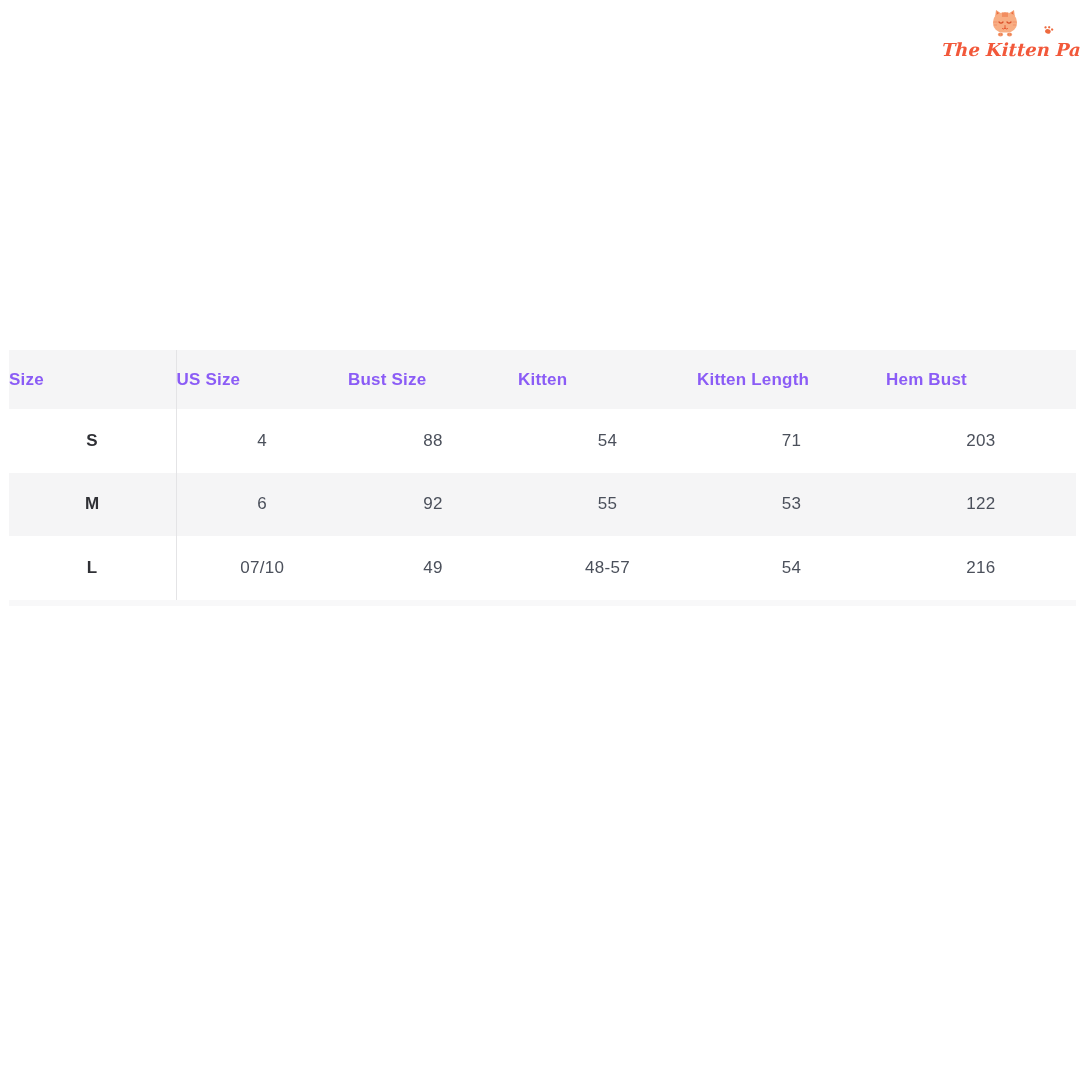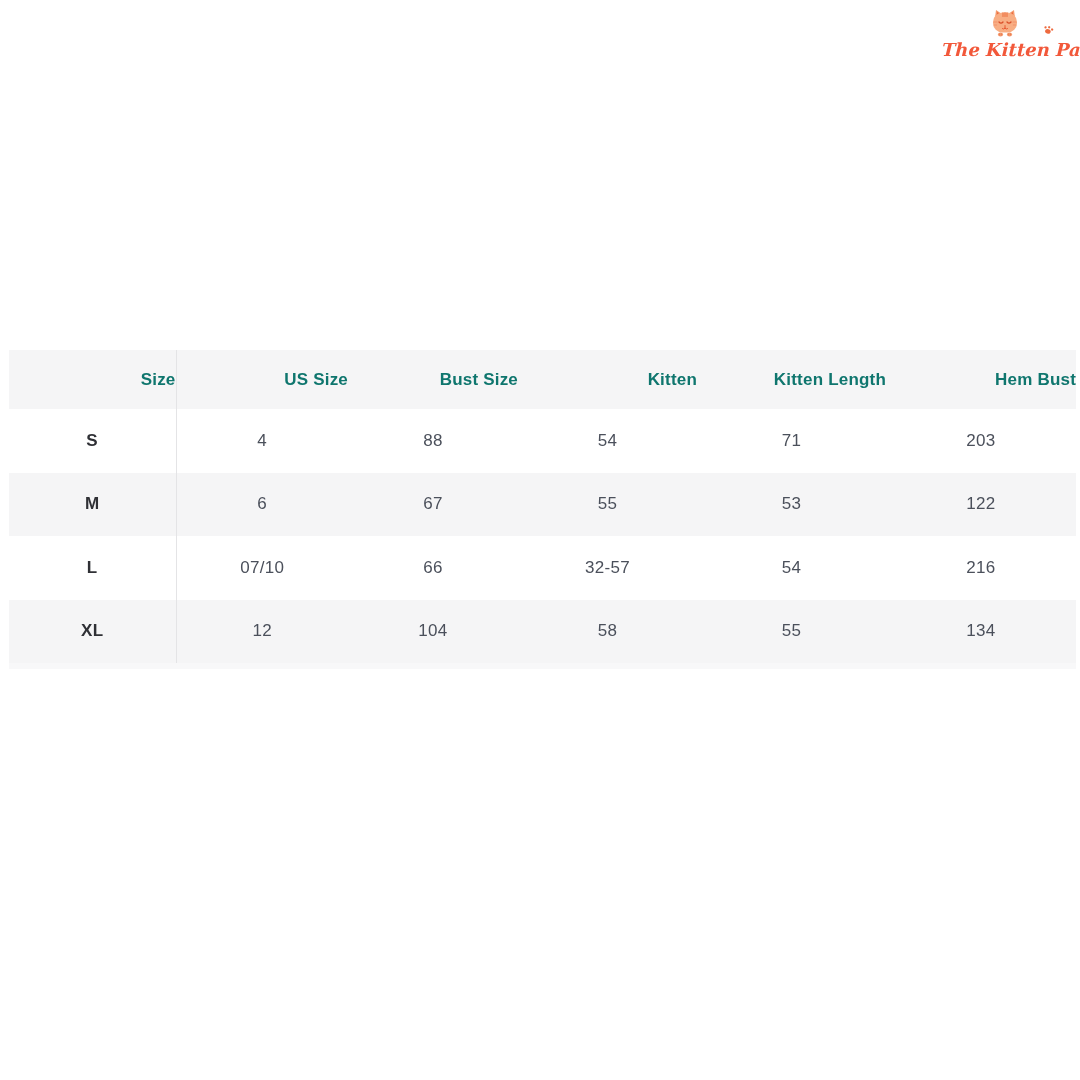--- a/index.html
+++ b/index.html
@@ -60,23 +60,23 @@
     border-collapse: collapse;
     table-layout: fixed;
   }
   table.size-chart thead tr {
     background: #f5f5f6;
   }
   table.size-chart th {
     height: 59px;
     font-size: 17px;
     font-weight: bold;
-    color: #0f766e;
+    color: #8b5cf6;
     letter-spacing: 0.2px;
-    text-align: right;
+    text-align: left;
     vertical-align: middle;
     padding: 0;
   }
   table.size-chart td {
     height: 63.5px;
     font-size: 17px;
     color: #4b505b;
     text-align: center;
     vertical-align: middle;
     padding: 0;
@@ -163,37 +163,29 @@
         <td>S</td>
         <td>4</td>
         <td>88</td>
         <td>54</td>
         <td>71</td>
         <td>203</td>
       </tr>
       <tr>
         <td>M</td>
         <td>6</td>
-        <td>67</td>
+        <td>92</td>
         <td>55</td>
         <td>53</td>
         <td>122</td>
       </tr>
       <tr>
         <td>L</td>
         <td>07/10</td>
-        <td>66</td>
-        <td>32-57</td>
+        <td>49</td>
+        <td>48-57</td>
         <td>54</td>
         <td>216</td>
-      </tr>
-      <tr>
-        <td>XL</td>
-        <td>12</td>
-        <td>104</td>
-        <td>58</td>
-        <td>55</td>
-        <td>134</td>
       </tr>
     </tbody>
   </table>
   <div class="table-bottom-strip"></div>
 </div>
 
 </body></html>

